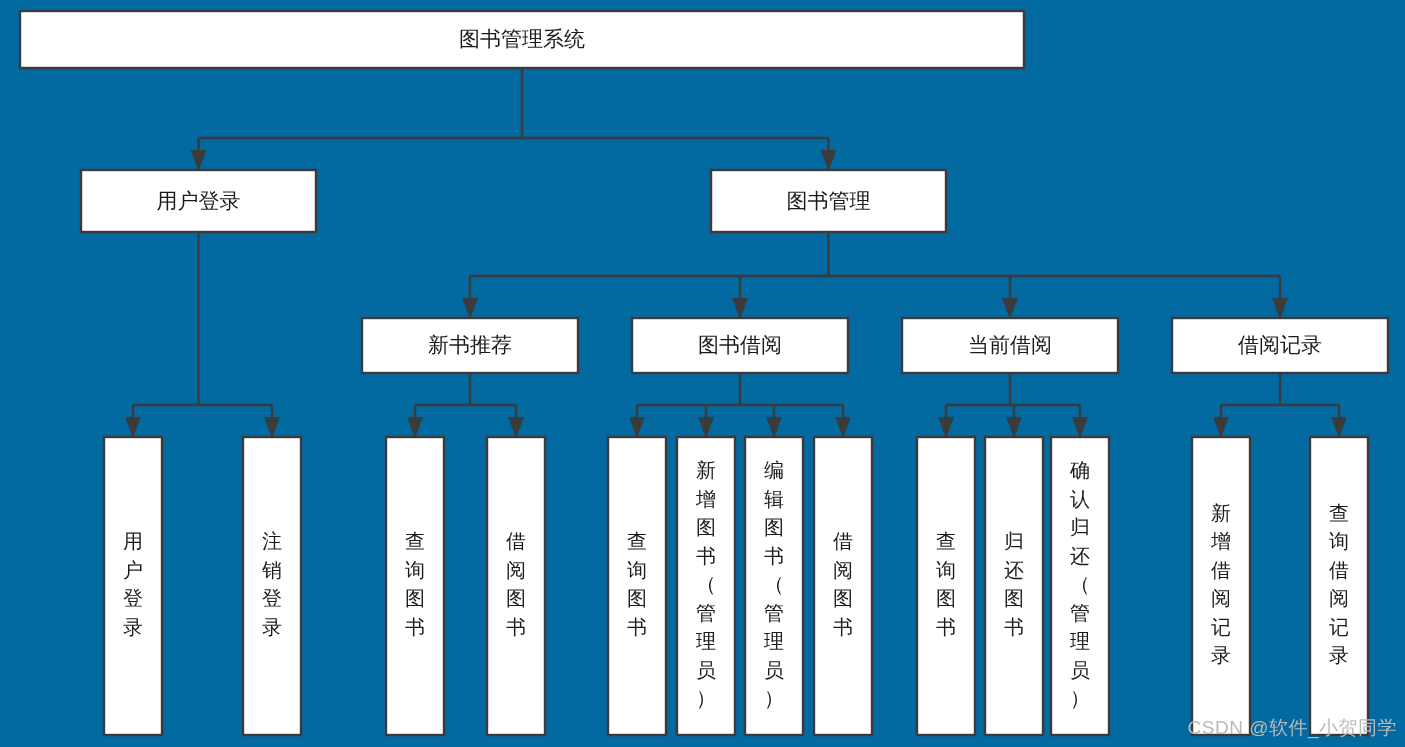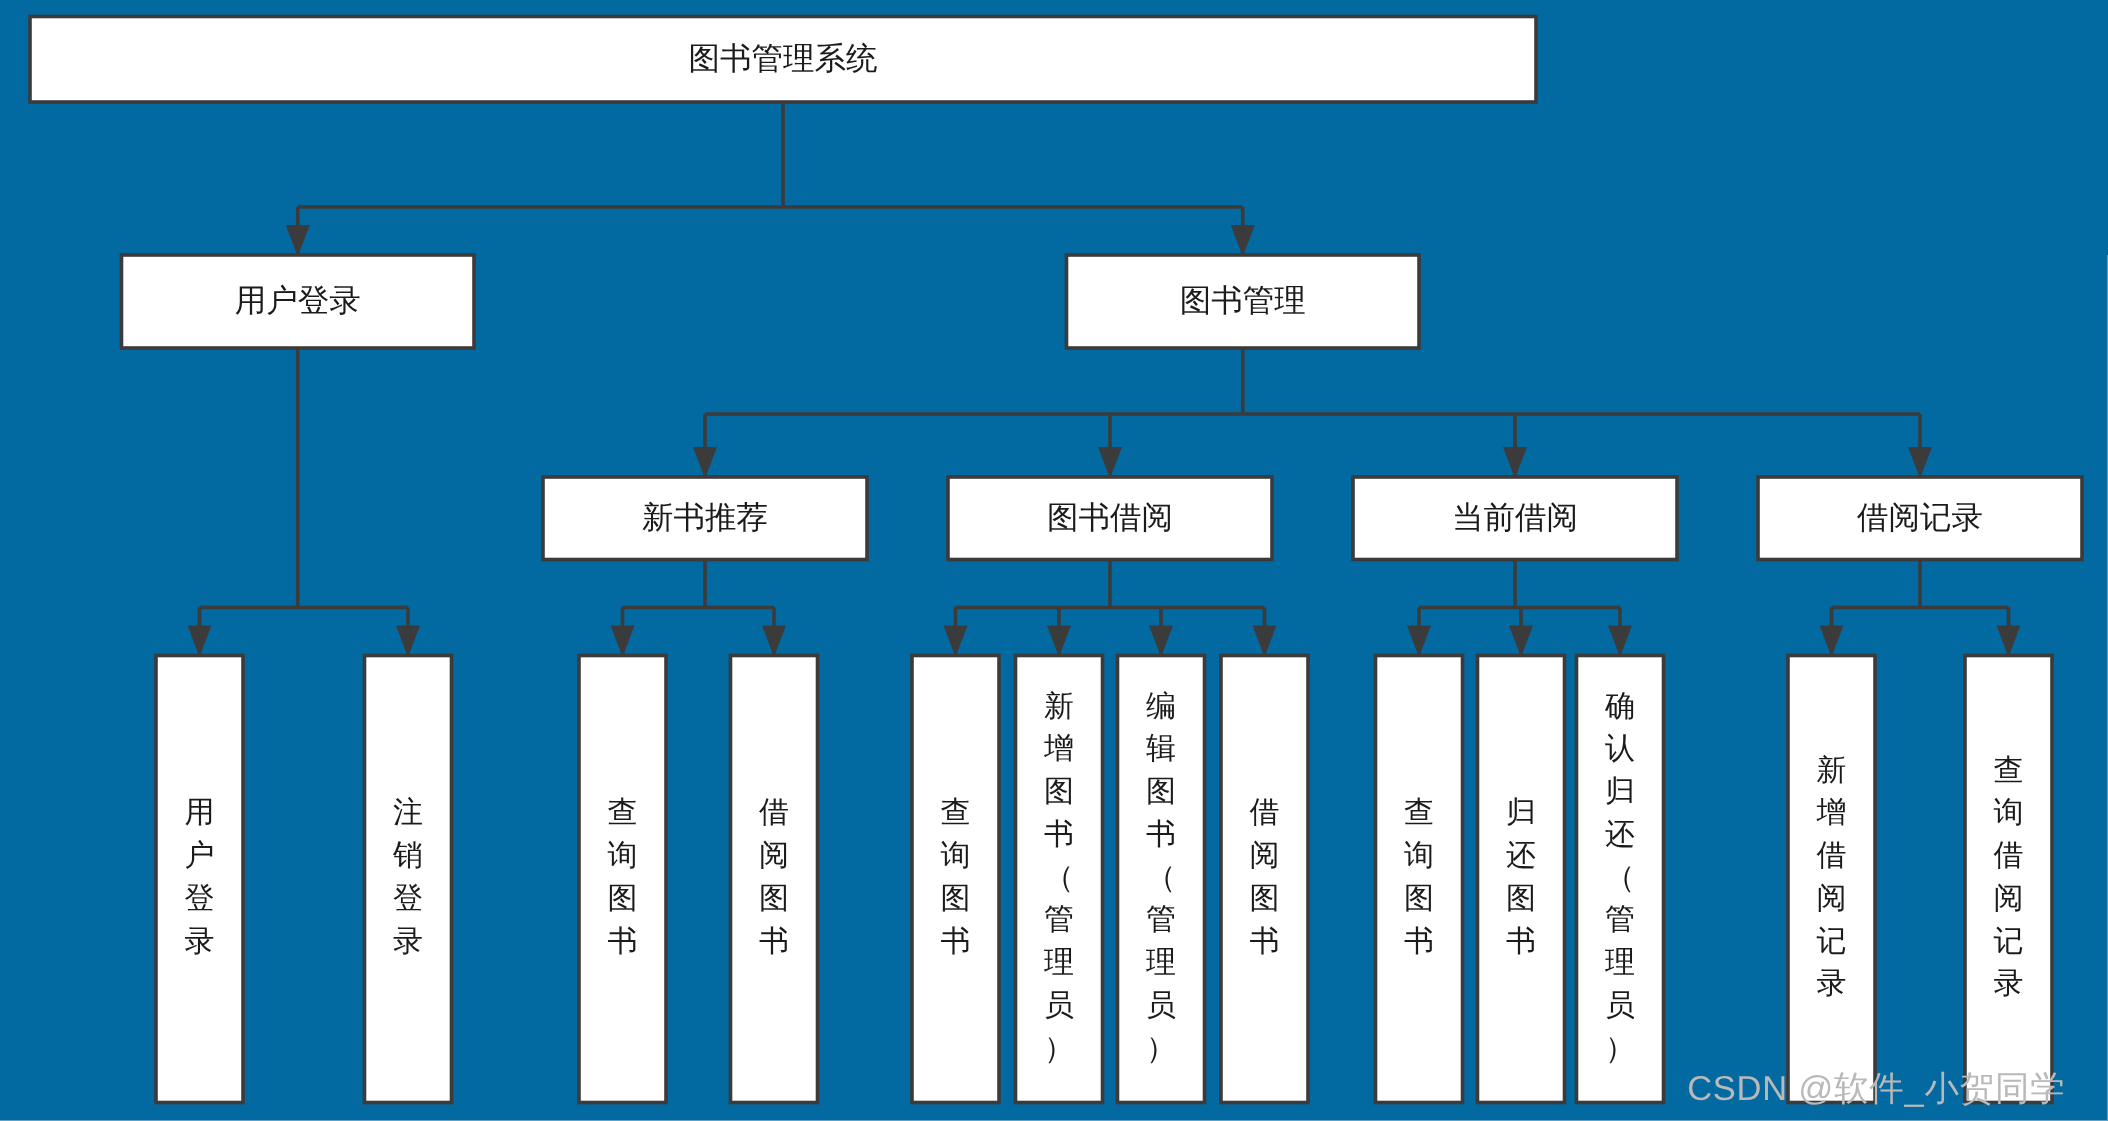--- a/index.html
+++ b/index.html
@@ -49,24 +49,24 @@
     stroke-width: 2.4;
     fill: none;
     stroke-linecap: butt;
   }
   .arrow-head {
     fill: #3b3b3b;
     stroke: none;
   }
   .watermark {
     position: absolute;
-    right: 28px;
+    right: 8px;
     bottom: 6px;
     font-family: "Liberation Sans", "DejaVu Sans", sans-serif;
-    font-size: 23px;
+    font-size: 19px;
     color: #b9b9b9;
     white-space: nowrap;
     user-select: none;
     letter-spacing: 0.5px;
     text-align: center;
   }
 </style>
 </head>
 <body>
 

